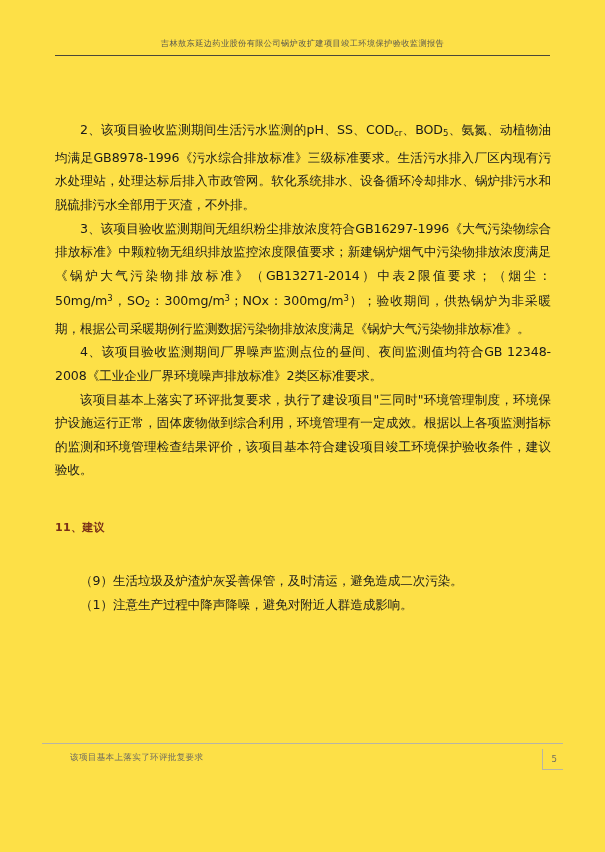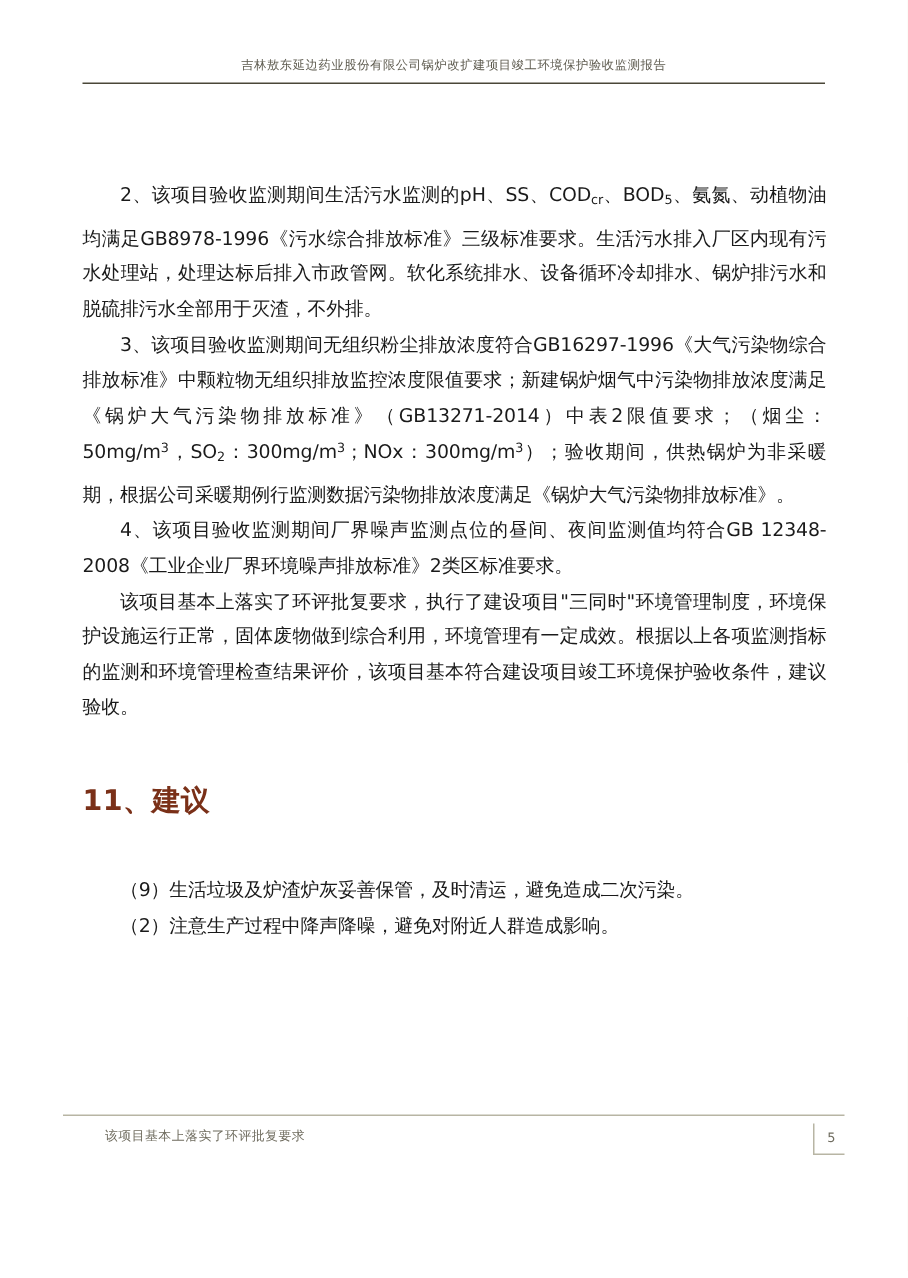--- a/index.html
+++ b/index.html
@@ -11,21 +11,21 @@
     height: 852px;
     background: #f2f1e4;
     font-family: "Liberation Serif", serif;
     color: #1a1a1a;
     overflow: hidden;
   }
   .page {
     position: relative;
     width: 605px;
     height: 852px;
-    background: #ffffff;
+    background: #fde047;
     box-sizing: border-box;
   }
   .header {
     position: absolute;
     top: 38px;
     left: 0;
     width: 605px;
     text-align: center;
     font-size: 8.2px;
     color: #5d5a4e;
@@ -52,21 +52,21 @@
     font-size: 12.6px;
     line-height: 23.6px;
     text-align: justify;
     text-justify: inter-ideograph;
     text-indent: 25px;
     font-family: "DejaVu Sans", sans-serif;
     letter-spacing: -0.1px;
   }
   h2.section {
     margin: 0;
-    font-size: 19px;
+    font-size: 11px;
     font-weight: bold;
     color: #7a3018;
     font-family: "DejaVu Sans", sans-serif;
     letter-spacing: 0.3px;
   }
   .gap-section {
     height: 38px;
   }
   .gap-after-section {
     height: 34px;
@@ -135,21 +135,21 @@
     <p class="para"><span>该项目基本上落实了环评批复要求，执行了建设项目"三同时"环境管理制度，环境保护设施运行正常，固体废物做到综合利用，环境管理有一定成效。根据以上各项监测指标的监测和环境管理检查结果评价，该项目基本符合建设项目竣工环境保护验收条件，建议验收。</span></p>
 
     <div class="gap-section"></div>
 
     <h2 class="section">11、建议</h2>
 
     <div class="gap-after-section"></div>
 
     <p class="para"><span>（9）生活垃圾及炉渣炉灰妥善保管，及时清运，避免造成二次污染。</span></p>
 
-    <p class="para"><span>（2）注意生产过程中降声降噪，避免对附近人群造成影响。</span></p>
+    <p class="para"><span>（1）注意生产过程中降声降噪，避免对附近人群造成影响。</span></p>
 
   </div>
 
   <div class="footer-rule"></div>
   <div class="footer">该项目基本上落实了环评批复要求</div>
   <div class="page-num-box"></div>
   <div class="page-num">5</div>
 
 </div>
 

